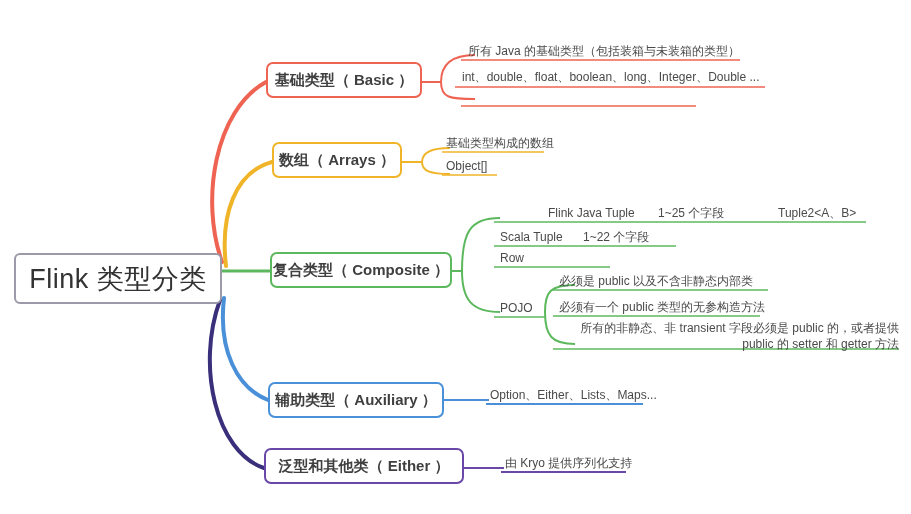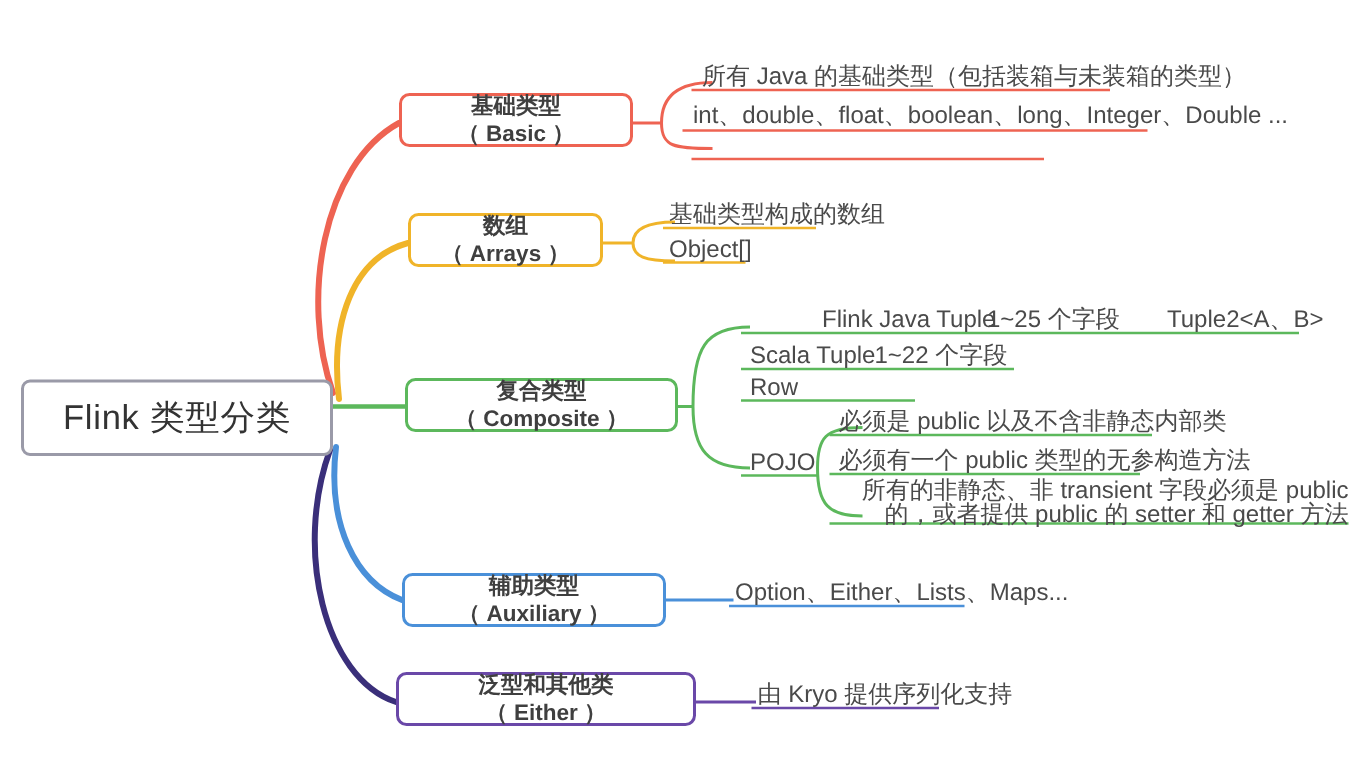--- a/index.html
+++ b/index.html
@@ -36,32 +36,31 @@
     justify-content: center;
     white-space: nowrap;
   }
   #root-node {
     left: 14px;
     top: 253px;
     width: 208px;
     height: 51px;
     border: 2px solid #9a9aa8;
     border-radius: 6px;
-    font-size: 23px;
+    font-size: 27px;
     color: #333333;
     letter-spacing: 0.5px;
   }
   .branch-node {
     border-width: 2px;
     border-style: solid;
     font-size: 15px;
     font-weight: bold;
     padding: 0 14px;
     height: 36px;
-    flex-direction: column;
   }
   .branch-node .cn {
     font-weight: bold;
   }
   .branch-node .en {
     font-weight: bold;
   }
   #branch-basic {
     left: 266px; top: 62px; width: 156px;
     border-color: #ee6352; color: #3f3f3f;
@@ -77,21 +76,21 @@
   #branch-auxiliary {
     left: 268px; top: 382px; width: 176px;
     border-color: #4a90d9; color: #3f3f3f;
   }
   #branch-generic {
     left: 264px; top: 448px; width: 200px;
     border-color: #6a48a8; color: #3f3f3f;
   }
   .leaf {
     position: absolute;
-    font-size: 16px;
+    font-size: 12px;
     color: #4a4a4a;
     white-space: nowrap;
     padding-bottom: 6px;
     line-height: 15px;
   }
   .leaf.wrap {
     white-space: normal;
     line-height: 16px;
     text-align: right;
   }

